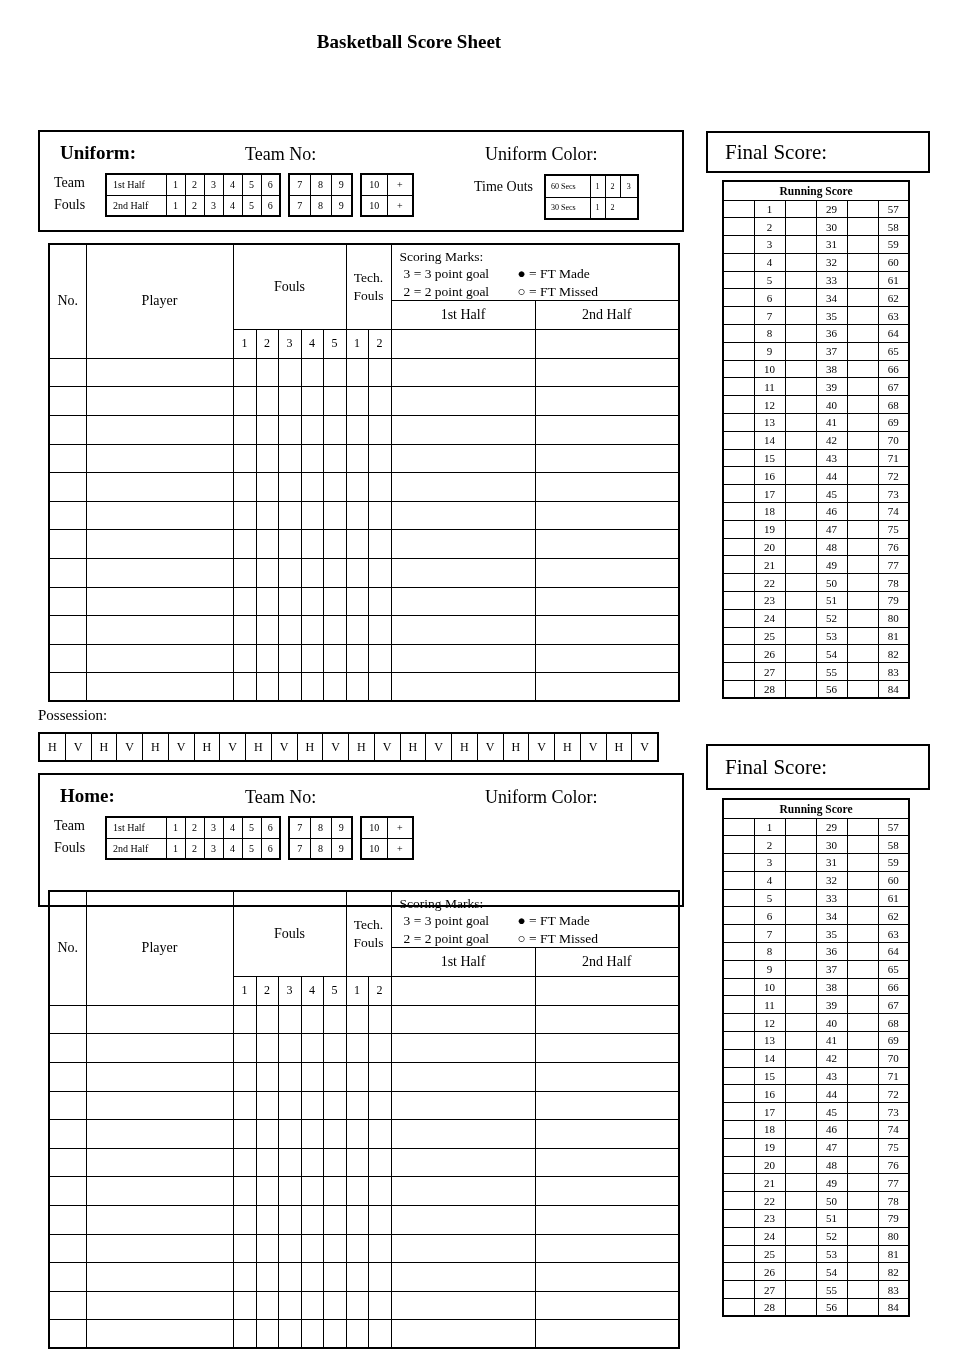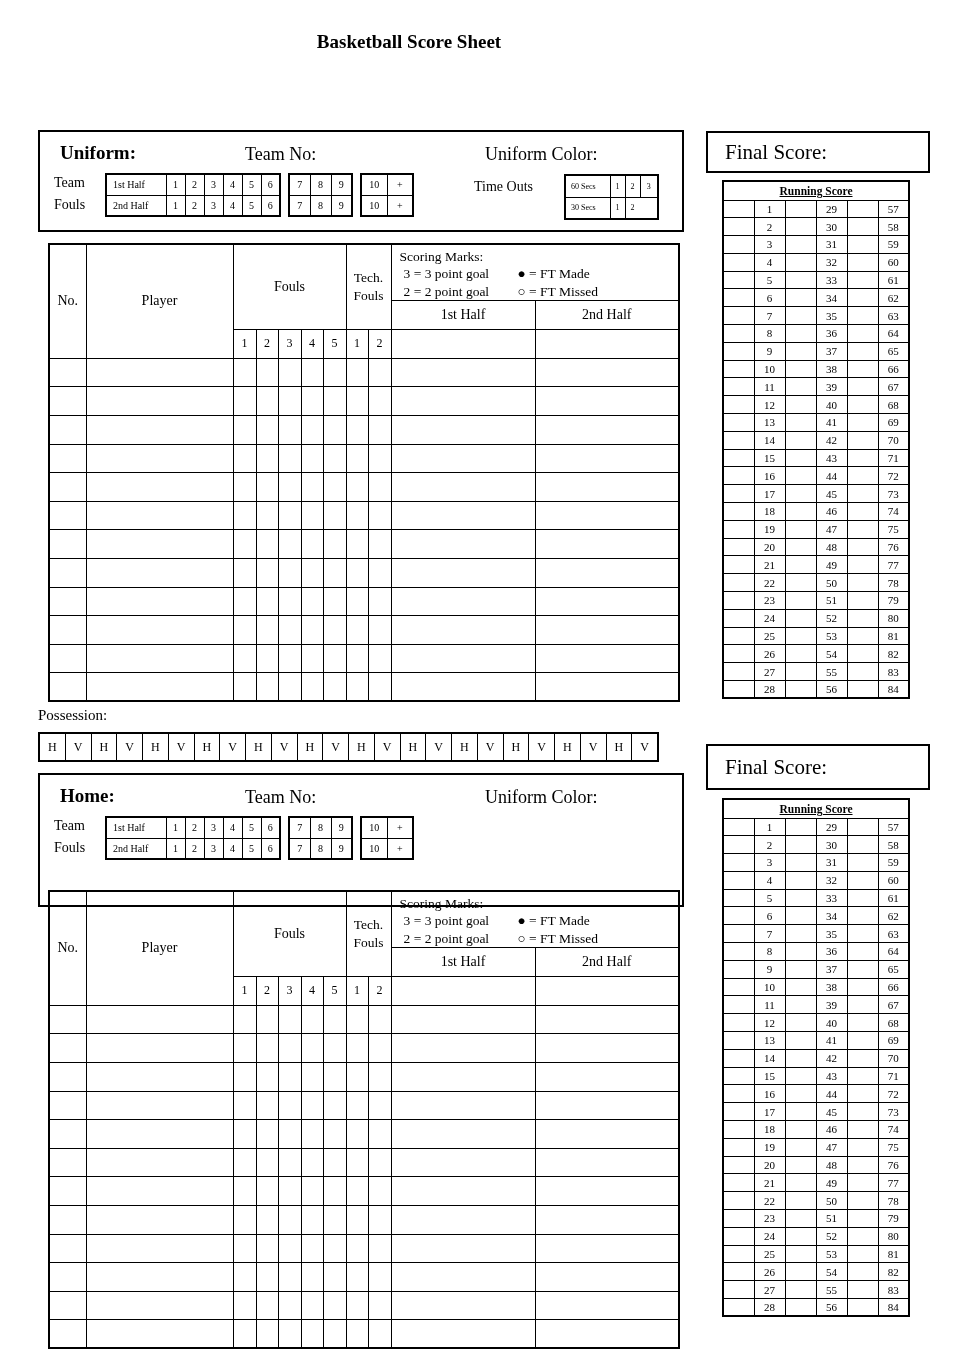--- a/index.html
+++ b/index.html
@@ -27,21 +27,21 @@
 
   .fouls-grid { position: absolute; left: 65px; top: 41px; display: flex; gap: 7px; align-items: flex-start; }
   table.fg { border-collapse: collapse; border: 2px solid #000; }
   .fg td { border: 1px solid #000; height: 21px; text-align: center; font-size: 10px; padding: 0; }
   .fg td.fg-label { width: 60px; text-align: left; padding-left: 6px; }
   .fg.g0 td.fg-cell { width: 19px; }
   .fg.g1 td.fg-cell { width: 21px; }
   .fg.g2 td.fg-cell { width: 26px; }
 
   .timeouts-label { position: absolute; left: 434px; top: 47px; font-size: 14px; }
-  .timeouts-grid { position: absolute; left: 504px; top: 42px; margin-left: 20px; }
+  .timeouts-grid { position: absolute; left: 504px; top: 42px; }
   table.to { border-collapse: collapse; border: 2px solid #000; table-layout: fixed; }
   .to td { border: 1px solid #000; height: 22px; font-size: 8px; text-align: center; padding: 0; }
   .to td.to-label { text-align: left; padding-left: 5px; }
   .to td.to-wide { text-align: left; padding-left: 5px; }
 
   .player-table-wrap { left: 48px; width: 630px; }
   .ptw-vis { top: 243px; } .ptw-home { top: 890px; }
   table.pt { border-collapse: collapse; border: 2px solid #000; table-layout: fixed; width: 630px; }
   .pt td { border: 1px solid #000; padding: 0; text-align: center; vertical-align: middle; font-size: 14px; }
   .pt tr.hA { height: 52px; } .pt tr.hB { height: 29px; } .pt tr.hC { height: 29px; }
@@ -58,21 +58,21 @@
   .pcell:last-child { border-right: none; }
 
   .fs-box { left: 706px; width: 224px; border: 2px solid #000; display: flex; align-items: center; }
   .fs1 { top: 131px; height: 42px; } .fs2 { top: 744px; height: 46px; }
   .fs-label { margin-left: 17px; font-size: 21px; }
 
   .rs-wrap { left: 722px; width: 186px; }
   .rs1 { top: 180px; } .rs2 { top: 798px; }
   table.rs { border-collapse: collapse; border: 2px solid #000; table-layout: fixed; width: 186px; }
   .rs td { border: 1px solid #000; height: 17.8px; font-size: 11px; text-align: center; padding: 0; }
-  .rs td.rs-title { font-weight: bold; font-size: 11.5px; height: 19px; text-decoration: underline; }
+  .rs td.rs-title { font-weight: bold; font-size: 11.5px; height: 19px; }
 </style>
 </head>
 <body>
 
 <div class="page">
 
   <div class="abs title">Basketball Score Sheet</div>
 
 
   <div class="abs team-box tb-vis">

